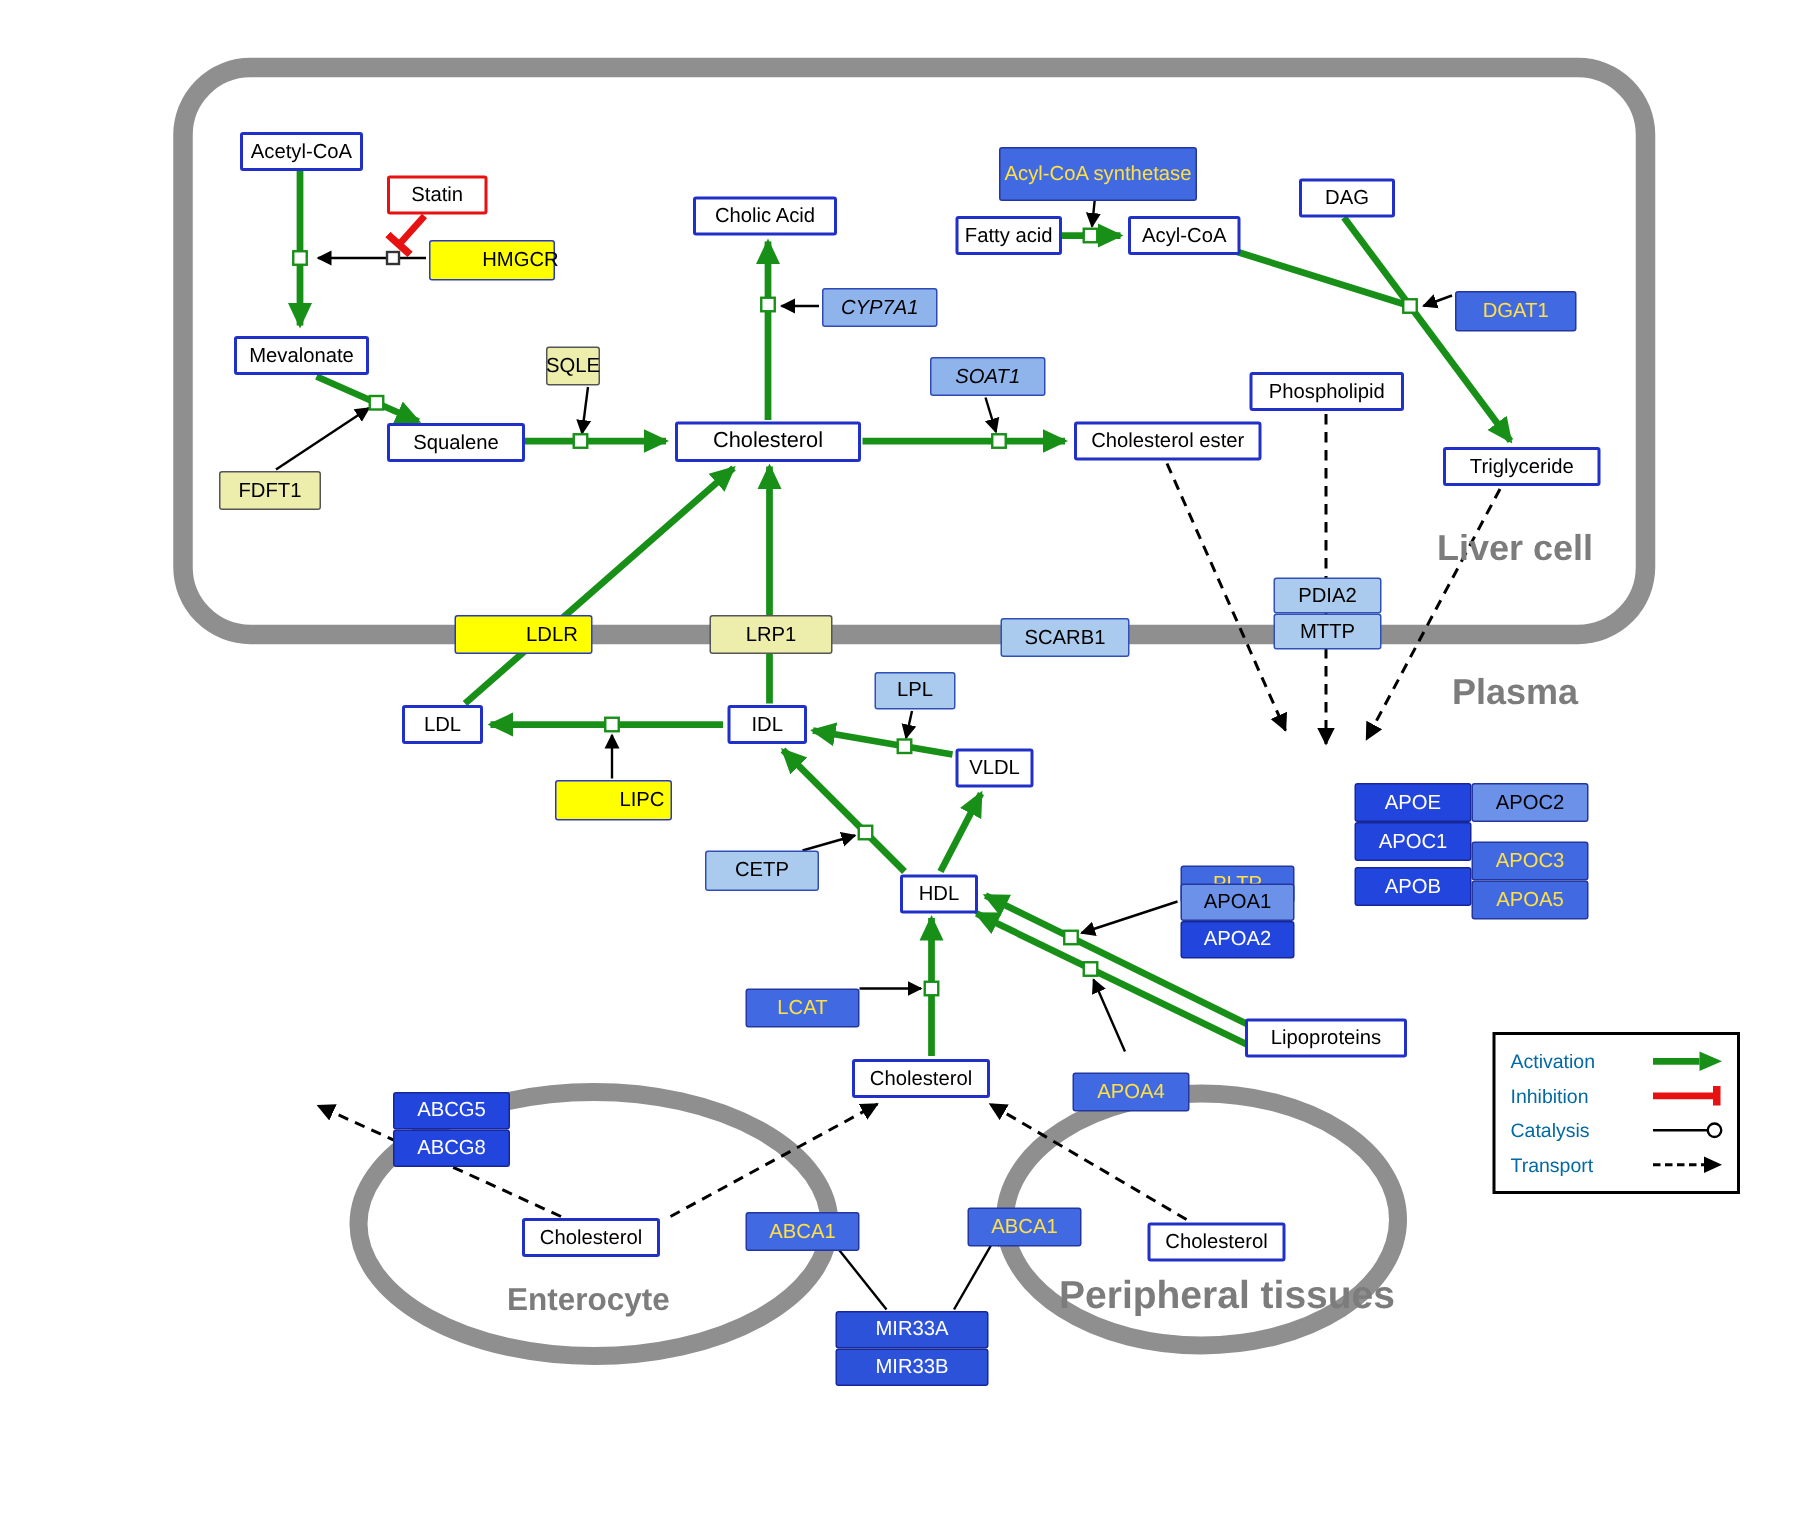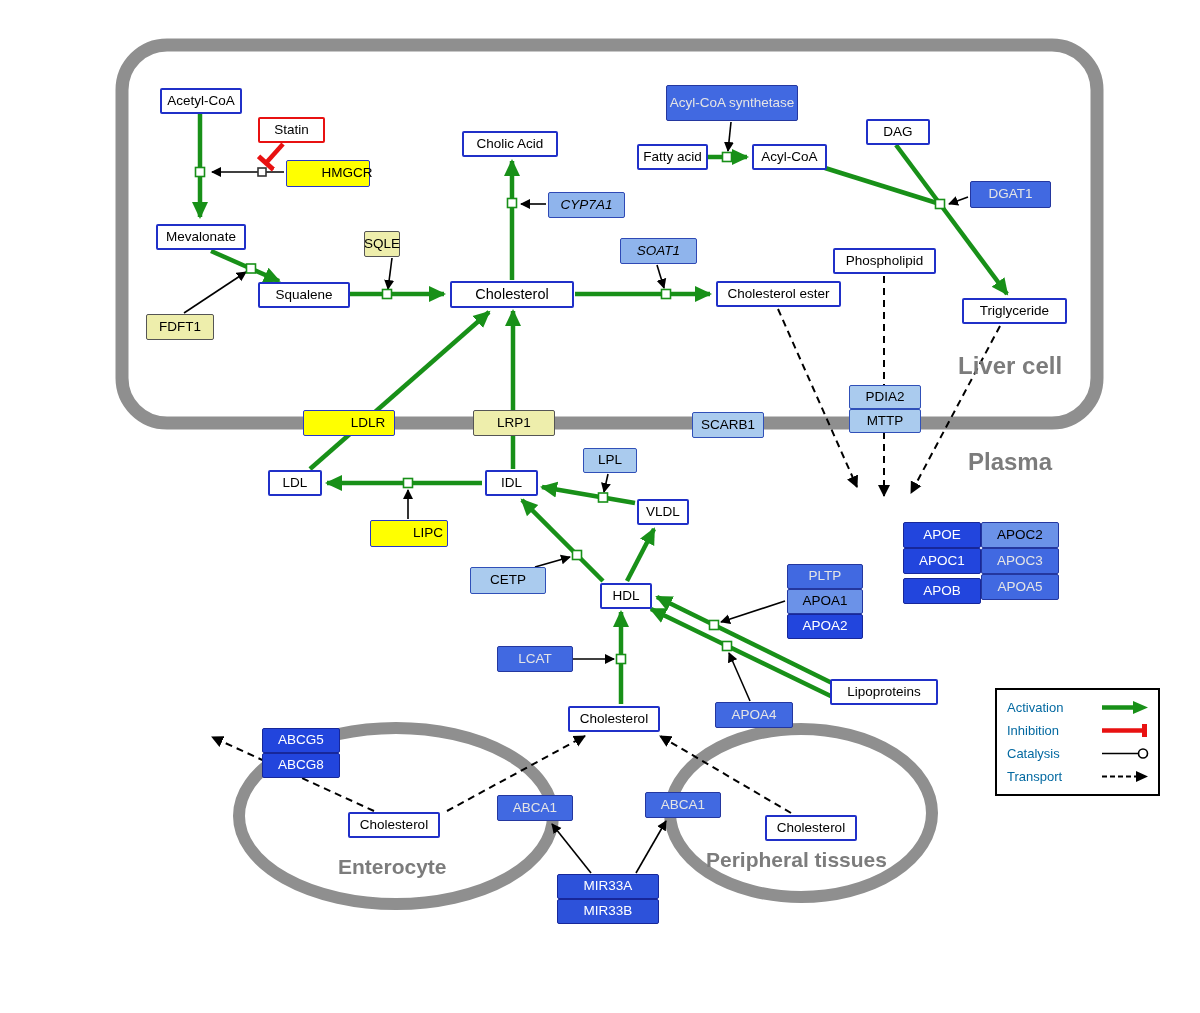--- a/index.html
+++ b/index.html
@@ -12,21 +12,21 @@
     font-size:13.5px; line-height:1.08; color:#000;
     background:#fff; border:2px solid #2030c8; border-radius:2px;
     white-space:pre-line; padding:1px 2px; cursor:default;
   }
   .t-met-strong { border-width:2.5px; font-size:14.5px; }
   .t-statin { border:2.5px solid #e81111;text-align:right; }
   .t-yellow { background:#ffff00; border:1.5px solid #2838c8;padding-left:40px; }
   .t-pale { background:#eeeeac; border:1.2px solid #555; }
   .t-b1 { background:#2245dd; color:#fff; border:1.5px solid #17279a; }
   .t-b15 { background:#2d52da; color:#fff; border:1.5px solid #17279a; }
-  .t-b2 { background:#4169e1; color:#e5e5e5; border:1.5px solid #24379f; }
+  .t-b2 { background:#4169e1; color:#fde047; border:1.5px solid #24379f;margin-top:13px; }
   .t-b2l { background:#6b92e8; color:#000; border:1.5px solid #24379f; }
   .t-b3 { background:#8fb4ec; color:#000; border:1.5px solid #2f49b5;font-style:italic; }
   .t-b4 { background:#aacbee; color:#000; border:1.5px solid #3050b8; }
   .comp-label { position:absolute; z-index:1; color:#7c7c7c; font-weight:bold; }
   .legend {
     position:absolute; z-index:2; left:995px; top:688px; width:165px;
     border:2.5px solid #000; background:#fff; padding:6px 8px 6px 10px; box-sizing:border-box;
   }
   .legend-row { display:flex; align-items:center; justify-content:space-between; height:23px; }
   .legend-row span { font-size:13px; color:#0369a1; }
@@ -144,21 +144,21 @@
   <div class="node" style="left:637px;top:144px;width:71px;height:26px">Fatty acid</div>
   <div class="node" style="left:752px;top:144px;width:75px;height:26px">Acyl-CoA</div>
   <div class="node" style="left:866px;top:119px;width:64px;height:26px">DAG</div>
   <div class="node t-b2" style="left:970px;top:181px;width:81px;height:27px">DGAT1</div>
   <div class="node" style="left:833px;top:248px;width:103px;height:26px">Phospholipid</div>
   <div class="node" style="left:962px;top:298px;width:105px;height:26px">Triglyceride</div>
   <div class="node t-b4" style="left:849px;top:385px;width:72px;height:24px">PDIA2</div>
   <div class="node t-b4" style="left:849px;top:409px;width:72px;height:24px">MTTP</div>
   <div class="node t-yellow" style="left:303px;top:410px;width:92px;height:26px">LDLR</div>
   <div class="node t-pale" style="left:473px;top:410px;width:82px;height:26px">LRP1</div>
-  <div class="node t-b4" style="left:692px;top:412px;width:72px;height:26px">SCARB1</div>
+  <div class="node t-b4" style="left:667px;top:412px;width:86px;height:26px">SCARB1</div>
   <div class="node" style="left:268px;top:470px;width:54px;height:26px">LDL</div>
   <div class="node" style="left:485px;top:470px;width:53px;height:26px">IDL</div>
   <div class="node t-b4" style="left:583px;top:448px;width:54px;height:25px">LPL</div>
   <div class="node" style="left:637px;top:499px;width:52px;height:26px">VLDL</div>
   <div class="node t-yellow" style="left:370px;top:520px;width:78px;height:27px">LIPC</div>
   <div class="node t-b4" style="left:470px;top:567px;width:76px;height:27px">CETP</div>
   <div class="node" style="left:600px;top:583px;width:52px;height:26px">HDL</div>
   <div class="node t-b2" style="left:787px;top:564px;width:76px;height:25px">PLTP</div>
   <div class="node t-b2l" style="left:787px;top:589px;width:76px;height:25px">APOA1</div>
   <div class="node t-b1" style="left:787px;top:614px;width:76px;height:25px">APOA2</div>
@@ -177,21 +177,21 @@
   <div class="node" style="left:348px;top:812px;width:92px;height:26px">Cholesterol</div>
   <div class="node t-b2" style="left:497px;top:795px;width:76px;height:26px">ABCA1</div>
   <div class="node t-b2" style="left:645px;top:792px;width:76px;height:26px">ABCA1</div>
   <div class="node" style="left:765px;top:815px;width:92px;height:26px">Cholesterol</div>
   <div class="node t-b15" style="left:557px;top:874px;width:102px;height:25px">MIR33A</div>
   <div class="node t-b15" style="left:557px;top:899px;width:102px;height:25px">MIR33B</div>
 
   <div class="comp-label" style="left:958px;top:352px;font-size:24px">Liver cell</div>
   <div class="comp-label" style="left:968px;top:448px;font-size:24px">Plasma</div>
   <div class="comp-label" style="left:338px;top:855px;font-size:21px">Enterocyte</div>
-  <div class="comp-label" style="left:706px;top:848px;font-size:21px">Peripheral tissues</div>
+  <div class="comp-label" style="left:706px;top:848px;font-size:26px">Peripheral tissues</div>
 
   <div class="legend">
     <div class="legend-row">
       <span>Activation</span>
       <svg width="50" height="15">
         <line x1="2" y1="7.5" x2="33" y2="7.5" stroke="#189018" stroke-width="4.5"></line>
         <path d="M33,1 L48,7.5 L33,14 Z" fill="#189018"></path>
       </svg>
     </div>
     <div class="legend-row">

